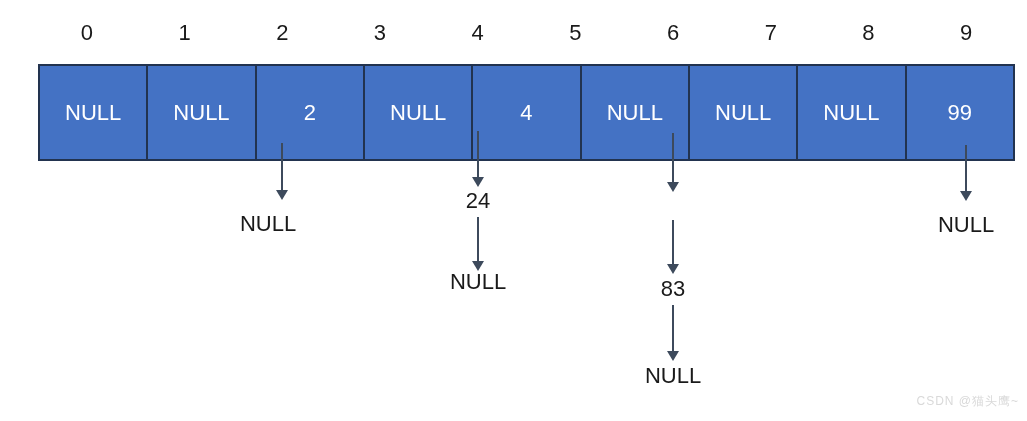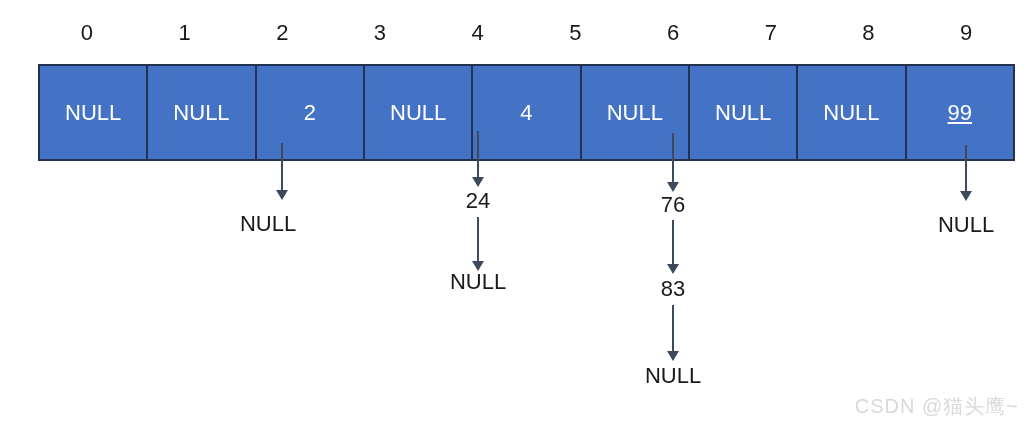--- a/index.html
+++ b/index.html
@@ -17,39 +17,39 @@
     position:absolute;left:38px;top:64px;width:977px;height:97px;
     display:flex;box-sizing:border-box;
     background:var(--cell-fill,#4472C4);
     border:2px solid var(--cell-border,#22334F);
   }
   .bucket-cell{
     flex:1;display:flex;align-items:center;justify-content:center;
     color:var(--cell-text,#ffffff);font-size:22px;
     border-right:2px solid var(--cell-border,#22334F);
   }
-  .bucket-cell:last-child{border-right:none;text-decoration:underline;}
+  .bucket-cell:last-child{border-right:none;}
   .chain{
     position:absolute;top:0;width:90px;height:421px;pointer-events:none;
   }
   .down-arrow{
     position:absolute;left:50%;width:2px;margin-left:-1px;
     background:var(--arrow,#3D4A5C);
   }
   .down-arrow::after{
     content:"";position:absolute;left:50%;bottom:-10px;transform:translateX(-50%);
     width:0;height:0;border:6px solid transparent;
     border-top:10px solid var(--arrow,#3D4A5C);border-bottom:none;
   }
   .chain-node{
     position:absolute;left:0;width:100%;text-align:center;
     font-size:22px;line-height:24px;color:var(--label-text,#1a1a1a);
   }
   .watermark{
-    position:absolute;right:8px;top:393px;font-size:20px;
+    position:absolute;right:8px;top:393px;font-size:12px;
     color:var(--watermark-text,#d9d9d9);letter-spacing:1px;
   }
 </style>
 </head>
 <body>
 
 <div class="stage">
 
   <div class="index-row">
     <span class="index-label">0</span>
@@ -83,21 +83,20 @@
 
   <div class="chain" style="left:433px;">
     <div class="down-arrow" style="top:131px;height:46px;"></div>
     <div class="chain-node" style="top:189px;">24</div>
     <div class="down-arrow" style="top:217px;height:44px;"></div>
     <div class="chain-node" style="top:270px;">NULL</div>
   </div>
 
   <div class="chain" style="left:628px;">
     <div class="down-arrow" style="top:133px;height:49px;"></div>
-    <div class="chain-node" style="top:193px;">76</div>
     <div class="down-arrow" style="top:220px;height:44px;"></div>
     <div class="chain-node" style="top:277px;">83</div>
     <div class="down-arrow" style="top:305px;height:46px;"></div>
     <div class="chain-node" style="top:364px;">NULL</div>
   </div>
 
   <div class="chain" style="left:921px;">
     <div class="down-arrow" style="top:145px;height:46px;"></div>
     <div class="chain-node" style="top:213px;">NULL</div>
   </div>

